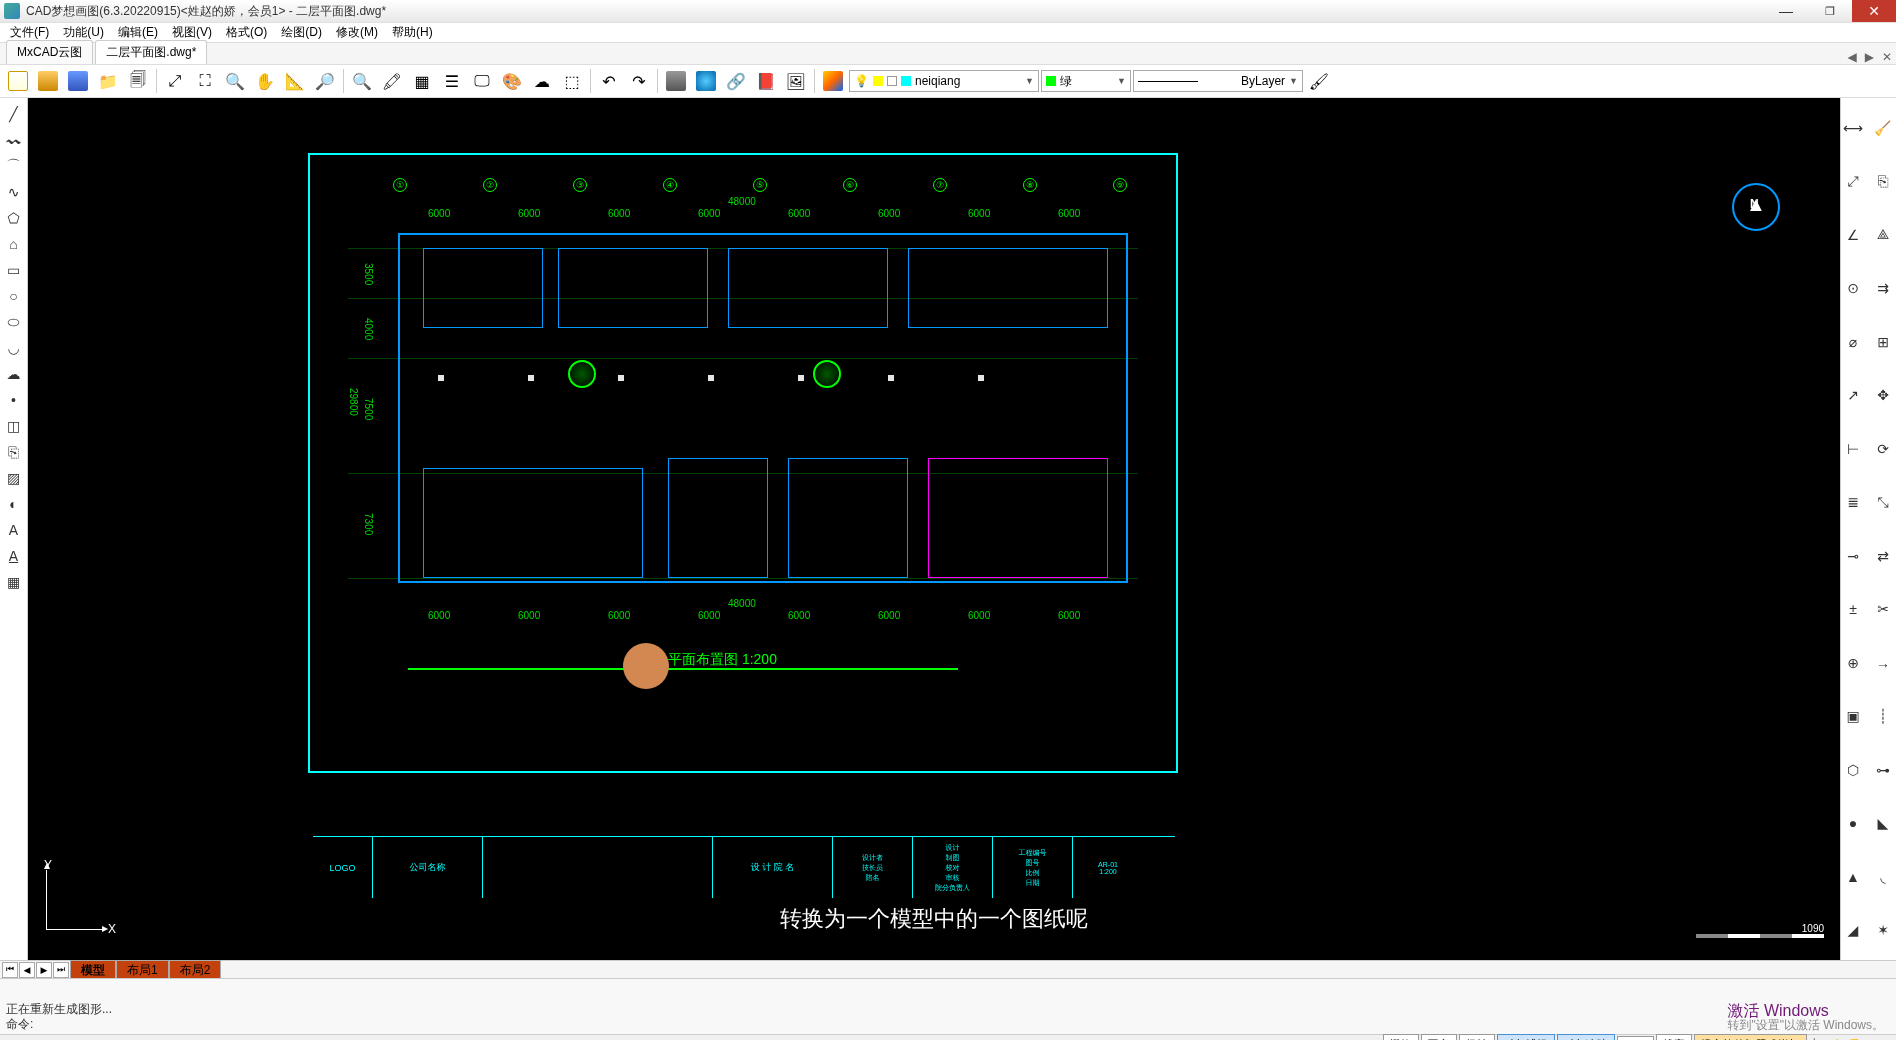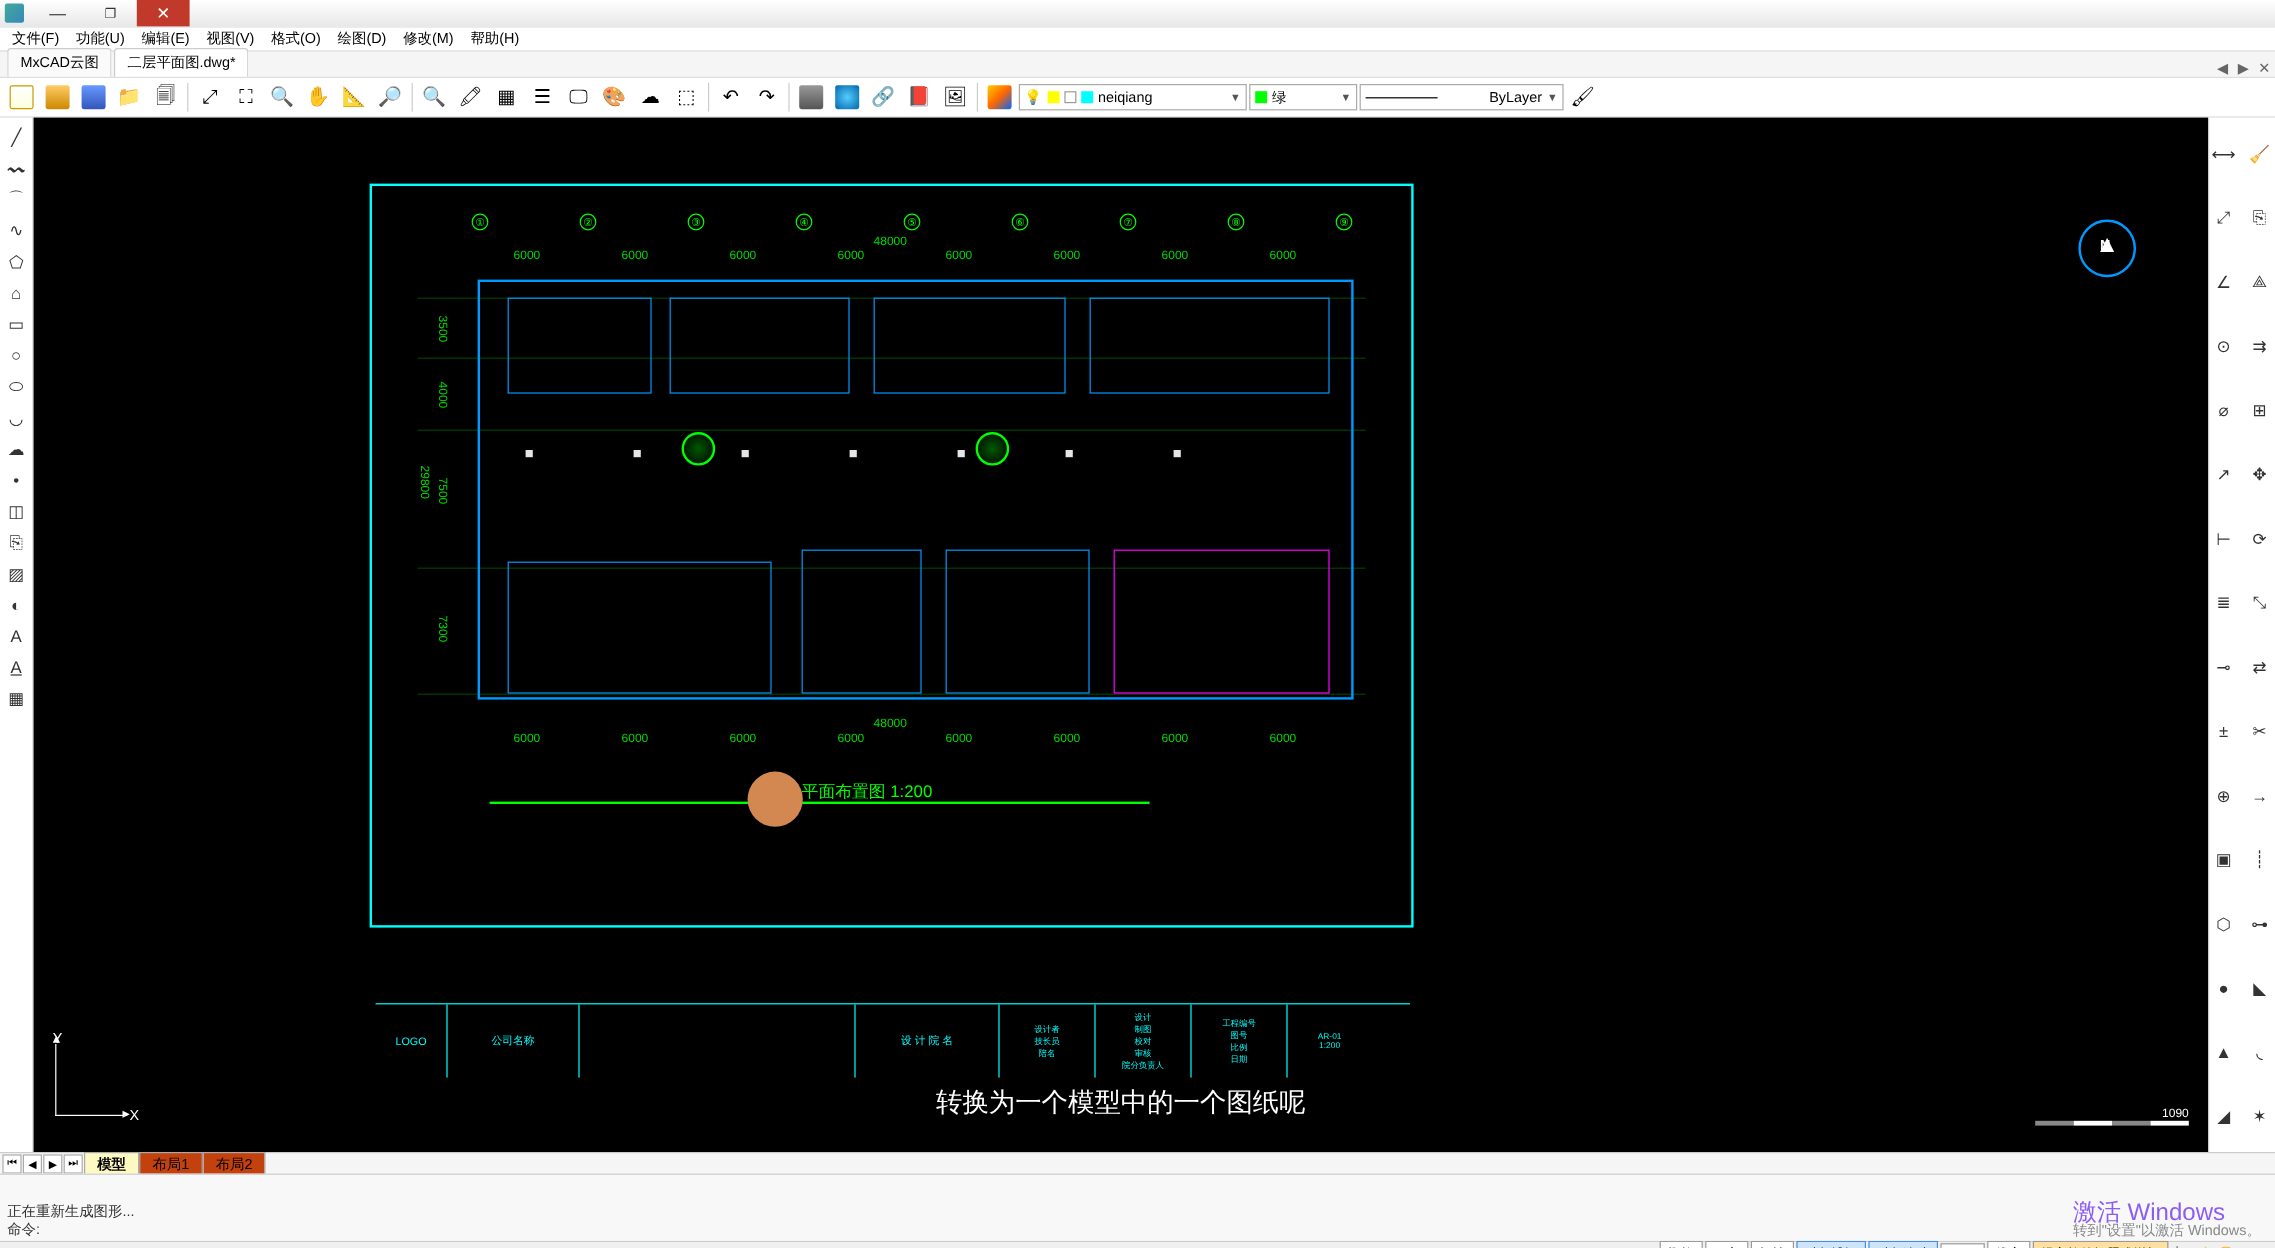--- a/index.html
+++ b/index.html
@@ -58,49 +58,50 @@
     .scale-bar { position:absolute; right:16px; bottom:22px; color:#fff; font-size:10px; }
     .scale-bar .bar { display:flex; }
     .scale-bar .seg { width:32px; height:4px; }
 
     .big-overlay { position:absolute; left:50%; top:370px; transform:translateX(-50%); font-size:64px; font-weight:900; color:#f00; -webkit-text-stroke:3px #fff; text-shadow:0 0 2px #fff; white-space:nowrap; letter-spacing:1px; pointer-events:none;}
     .subtitle-overlay { position:absolute; left:50%; bottom:26px; transform:translateX(-50%); font-size:22px; color:#fff; text-shadow:0 1px 3px #000; pointer-events:none;}
 
     .sheet-tabs { background:#f5f5f5; height:18px; display:flex; align-items:center; border-top:1px solid #ccc; padding-left:2px;}
     .sheet-nav { width:16px; height:16px; display:flex; align-items:center; justify-content:center; background:#fff; border:1px solid #aaa; font-size:9px; cursor:pointer; margin-right:1px;}
     .sheet-tab { padding:1px 10px; background:#c2410c; border:1px solid #aaa; border-bottom:none; font-size:12px; cursor:pointer; }
-    .sheet-tab.active { background:#fef9c3; font-weight:bold; }
+    .sheet-tab.active { background:#c2410c; font-weight:bold; }
 
     .commandline { background:#f8f8f8; border-top:1px solid #ccc; padding:2px 6px; font-size:12px; color:#333; height:56px; display:flex; flex-direction:column; justify-content:flex-end;}
     .commandline .line { line-height:15px; }
 
     .statusbar { background:#f0f0f0; height:20px; display:flex; align-items:center; border-top:1px solid #ccc; font-size:11px; }
     .statusbar .coords { padding:0 8px; color:#333; }
     .statusbar .spacer { flex:1; }
     .status-toggle { padding:2px 6px; border:1px solid #999; margin-right:2px; background:#fff; cursor:pointer; font-size:11px; }
     .status-toggle.active { background:#cde4fa; border-color:#4a90d9;}
 
     .watermark { position:absolute; right:12px; bottom:2px; color:#888; font-size:12px; pointer-events:none; line-height:14px;}
-    .watermark .big { font-size:20px; color:#8b5cf6;margin-top:44px;}
+    .watermark .big { font-size:16px; color:#701a75;margin-top:44px;}
     .tray { display:flex; align-items:center; gap:6px; padding-right:10px; font-size:12px; color:#555;}
 
     
     .ic { width:20px; height:20px; border-radius:2px; display:inline-block; }
     .ic-new { background:linear-gradient(#fff,#ffd); border:1px solid #c90;}
     .ic-open { background:linear-gradient(#fc6,#c80); }
     .ic-save { background:linear-gradient(#69f,#35b);}
     .ic-print { background:linear-gradient(#999,#555);}
     .ic-globe { background:radial-gradient(circle,#5cf,#06a);}
     .ic-layers { background:linear-gradient(135deg,#fc0,#f60,#06f);}
   </style>
 </head>
 <body>
 
 <div class="titlebar">
   <div class="app-icon"></div>
+  <div class="title-text">CAD梦想画图(6.3.20220915)&lt;姓赵的娇，会员1&gt; - 二层平面图.dwg*</div>
   <div class="win-controls">
     <div class="win-btn min"></div>
     <div class="win-btn restore"></div>
     <div class="win-btn close"></div>
   </div>
 </div>
 
 <div class="menubar">
   <div class="menu-item">文件(F)</div>
   <div class="menu-item">功能(U)</div>

